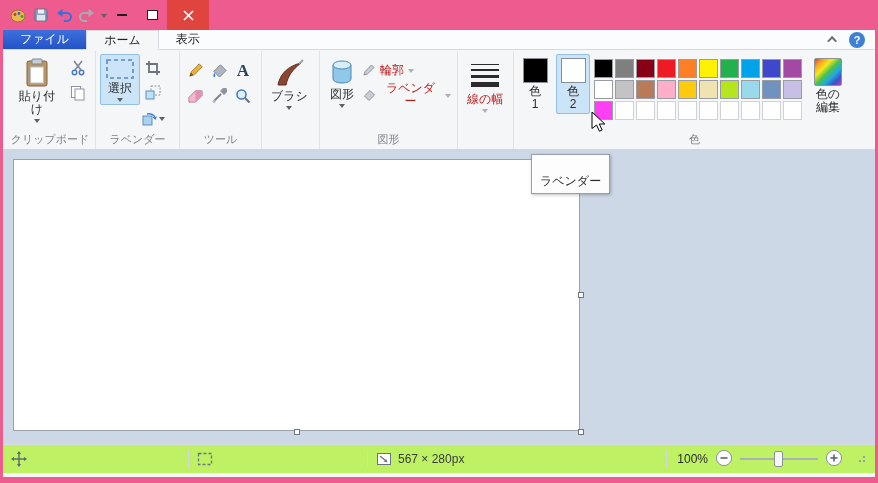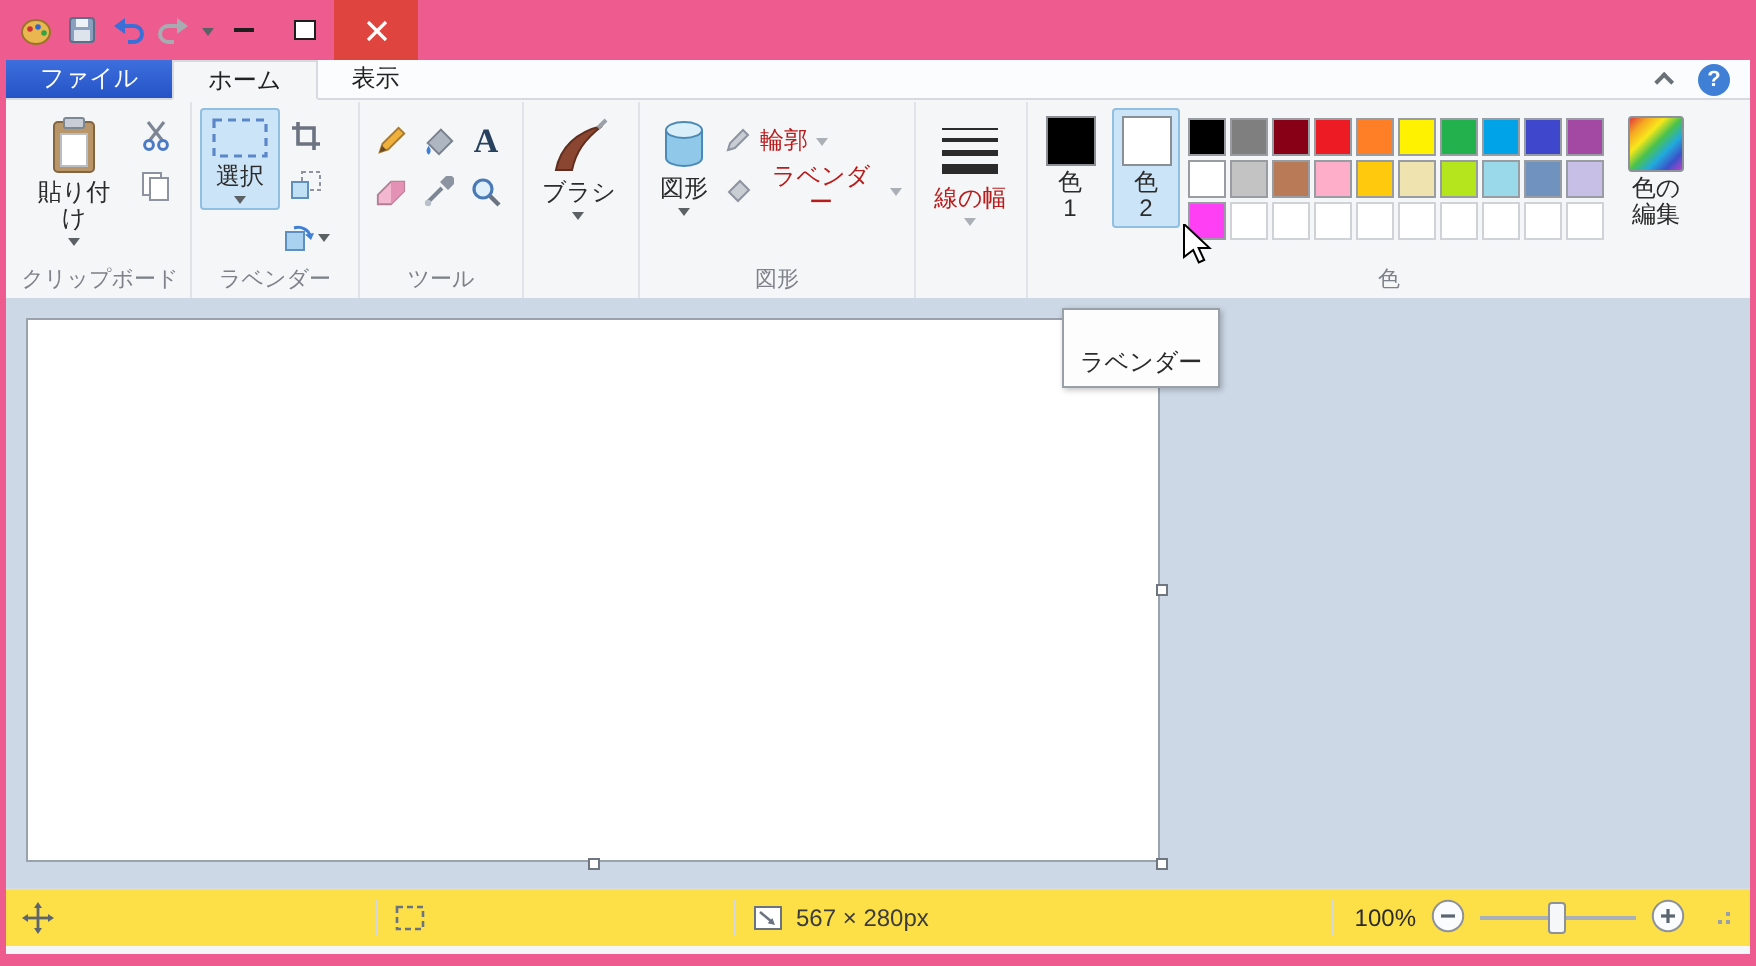--- a/index.html
+++ b/index.html
@@ -59,21 +59,21 @@
     background:linear-gradient(135deg,#e03a3a,#f5a623,#f8e71c,#49c24e,#22aadd,#3a52c8,#b743c8);}
   
   .workarea{height:295px;background:#cdd8e6;position:relative;}
   .canvas{position:absolute;left:10px;top:10px;width:567px;height:272px;background:#ffffff;border:1px solid #9aa2ae;}
   .handle{position:absolute;width:6px;height:6px;background:#fff;border:1px solid #6f7680;}
   
   .tooltip{position:absolute;left:528px;top:154px;background:#fdfdfd;border:1px solid #9aa0a8;
     padding:18px 8px 3px;font-size:12px;color:#2b2b2b;box-shadow:1px 1px 3px rgba(0,0,0,.25);z-index:8;white-space:nowrap;}
   .cursor{position:absolute;left:588px;top:112px;z-index:9;}
   
-  .statusbar{height:29px;background:#fde047;border-top:1px solid #d8dce1;display:flex;align-items:center;}
+  .statusbar{height:29px;background:#bef264;border-top:1px solid #d8dce1;display:flex;align-items:center;}
   .sseg{height:100%;display:flex;align-items:center;padding:0 8px;gap:6px;}
   .ssep{width:1px;height:18px;background:#d4d7db;}
   .seg1{width:185px;}
   .seg2{width:178px;}
   .seg3{flex:1;}
   .zoomseg{display:flex;align-items:center;gap:7px;padding:0 6px 0 10px;height:100%;}
   .ztext{font-size:12px;color:#2b2b2b;}
   .slider{position:relative;width:78px;height:16px;}
   .slider .track{position:absolute;left:0;right:0;top:7px;height:2px;background:#aab0b8;}
   .slider .thumb{position:absolute;left:34px;top:0;width:9px;height:16px;background:#f6f7f8;border:1px solid #8d929a;border-radius:2px;}

